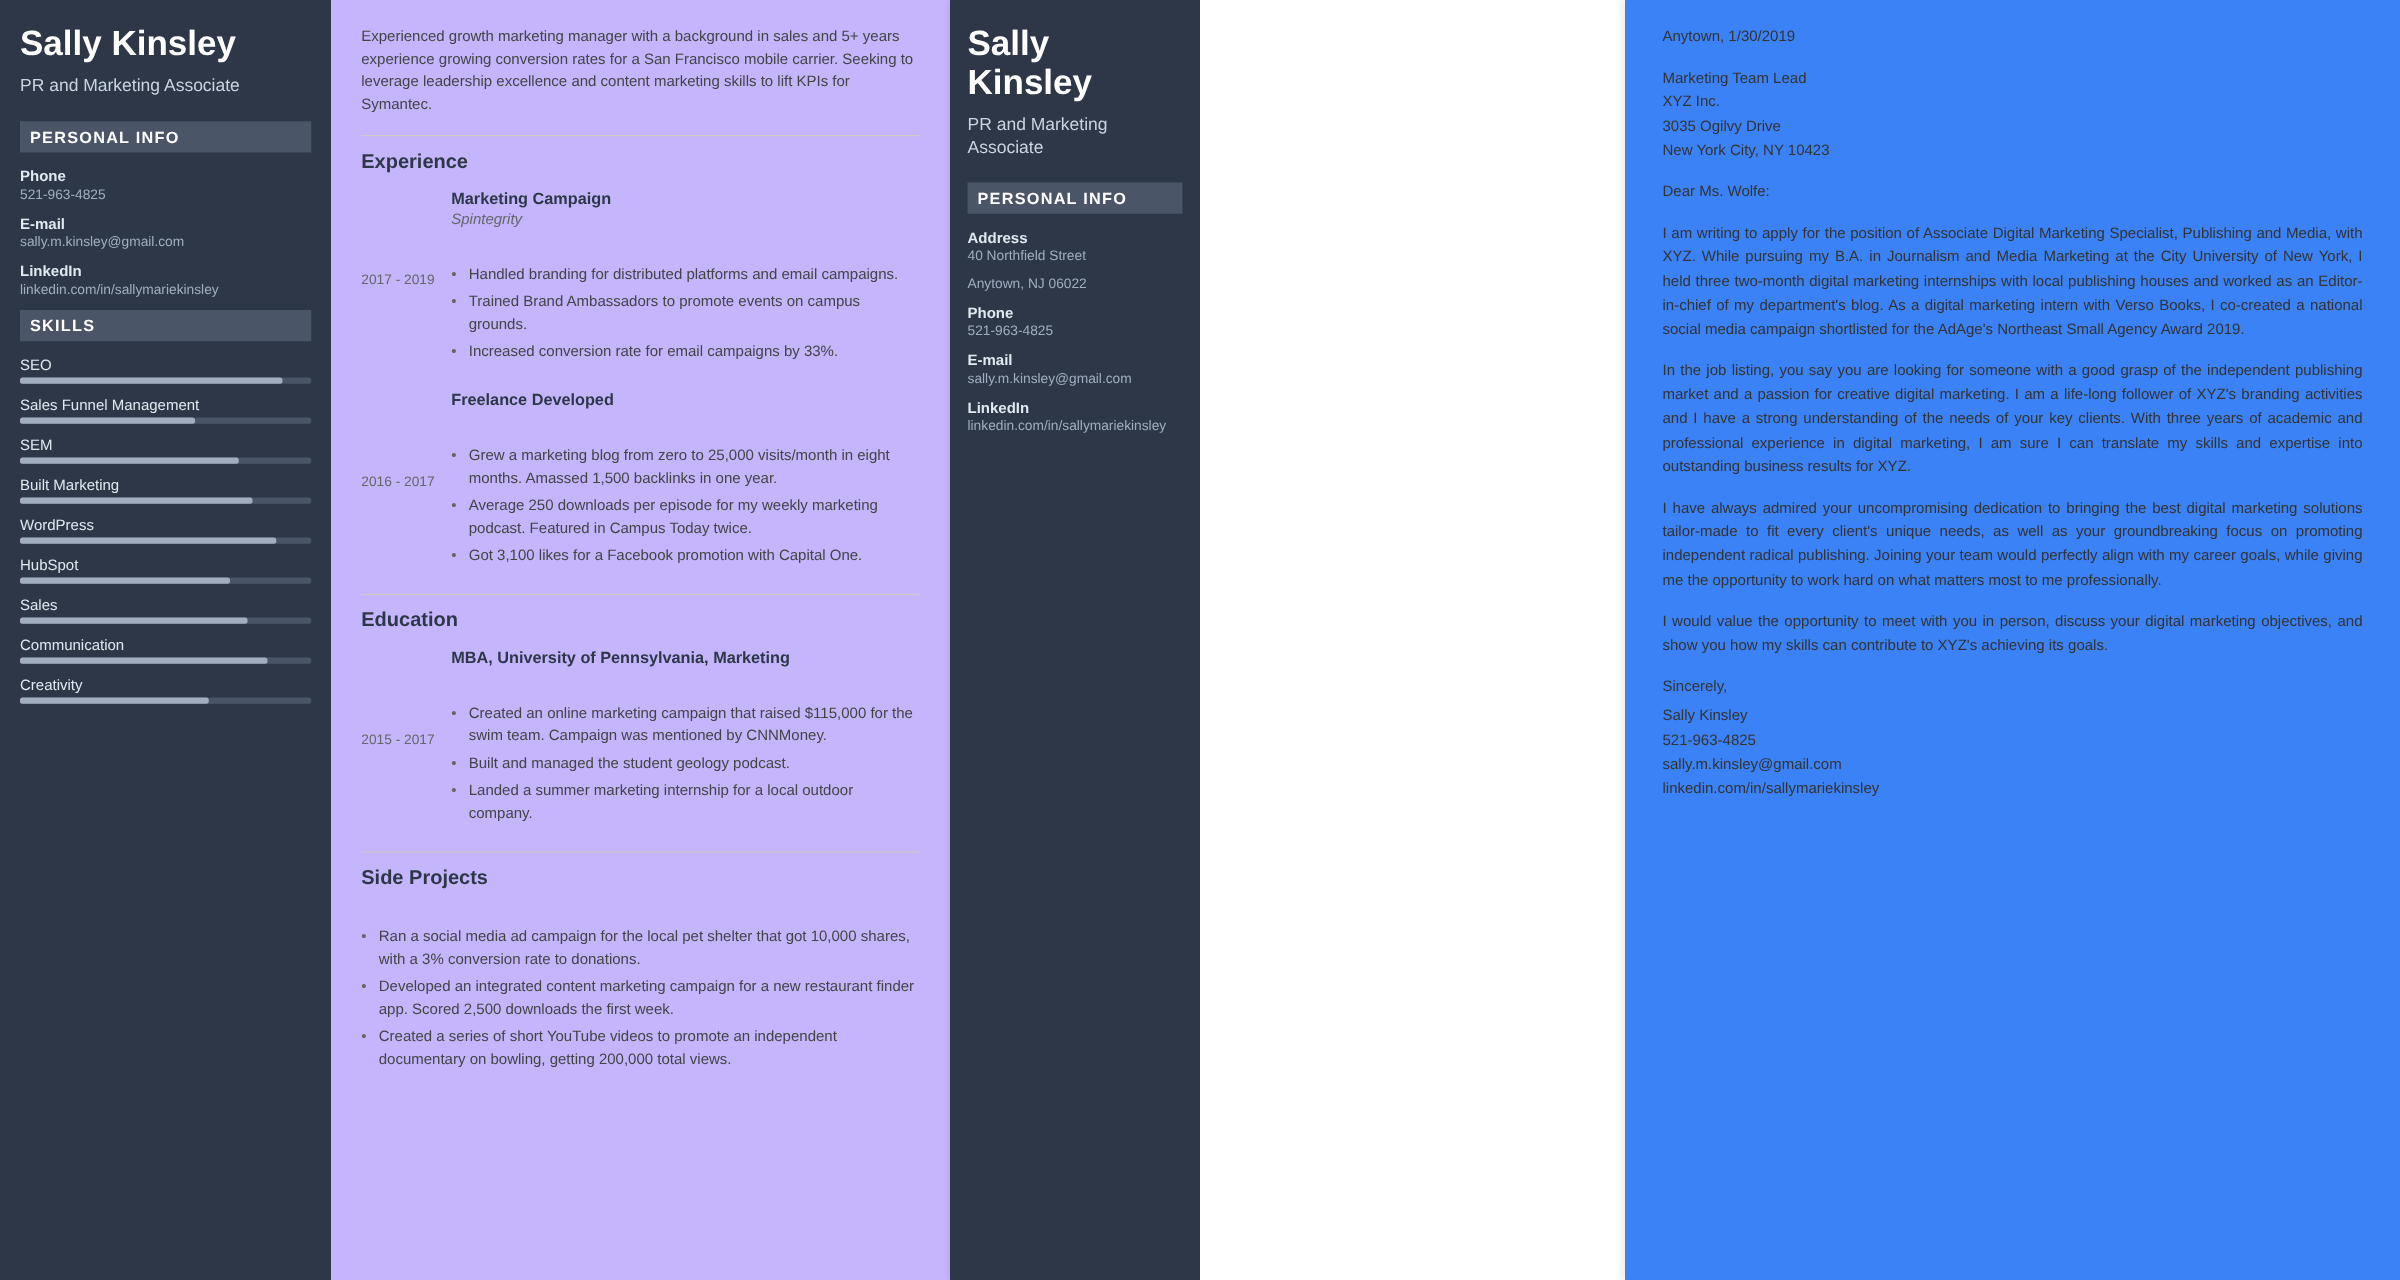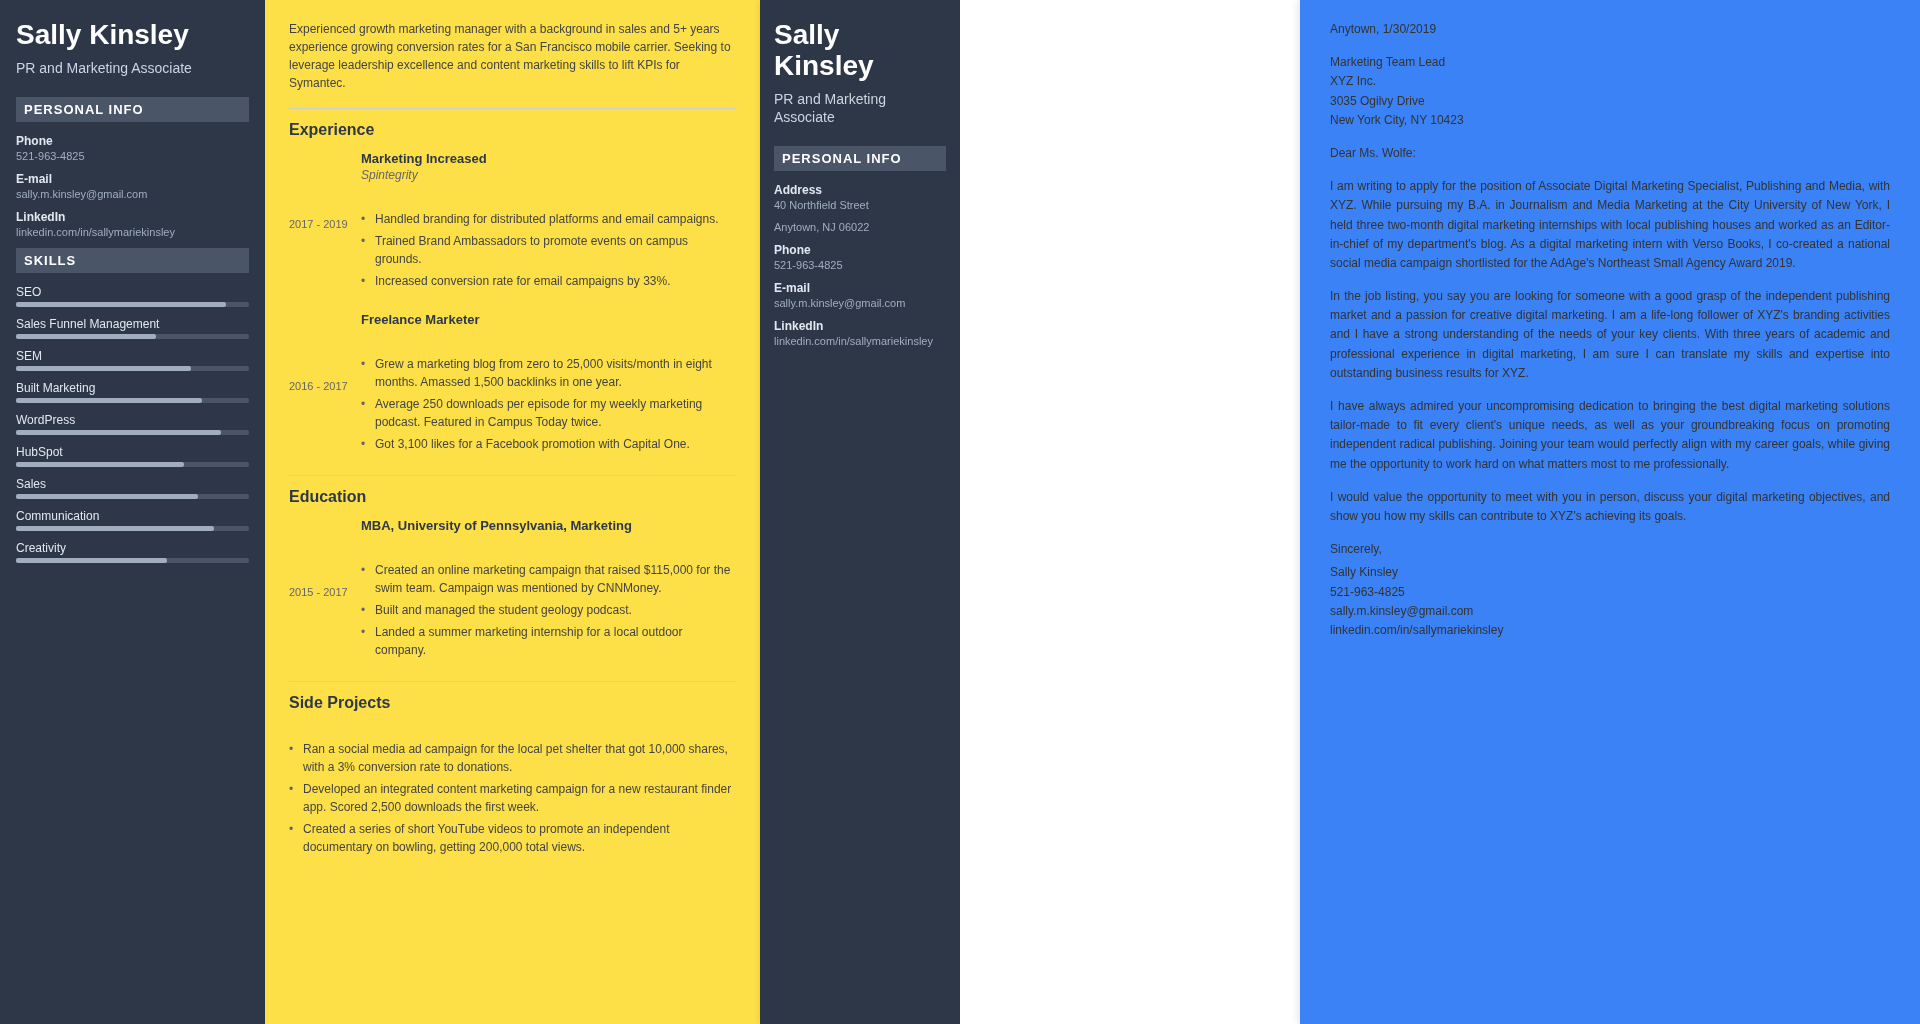--- a/index.html
+++ b/index.html
@@ -84,21 +84,21 @@
 
     .skill-bar-fill {
       background: #a0aec0;
       height: 5px;
       border-radius: 2px;
     }
 
     .main-content {
       flex: 1;
       padding: 20px 24px;
-      background: #fde047;
+      background: #c4b5fd;
       overflow-y: auto;
     }
 
     .summary-text {
       font-size: 12px;
       color: #444;
       line-height: 1.5;
       margin-bottom: 16px;
     }
 
@@ -282,33 +282,33 @@
 
   <div class="main-content">
     <p class="summary-text">Experienced growth marketing manager with a background in sales and 5+ years experience growing conversion rates for a San Francisco mobile carrier. Seeking to leverage leadership excellence and content marketing skills to lift KPIs for Symantec.</p>
     <hr class="section-divider">
 
     <div class="section-heading">Experience</div>
     <div id="experience-container">
         <div class="experience-item">
           <div class="exp-date">2017 - 2019</div>
           <div class="exp-details">
-            <div class="exp-title">Marketing Increased</div>
+            <div class="exp-title">Marketing Campaign</div>
             <div class="exp-company">Spintegrity</div>
             <ul class="exp-bullets">
               <li>Handled branding for distributed platforms and email campaigns.</li>
               <li>Trained Brand Ambassadors to promote events on campus grounds.</li>
               <li>Increased conversion rate for email campaigns by 33%.</li>
             </ul>
           </div>
         </div>
         <div class="experience-item">
           <div class="exp-date">2016 - 2017</div>
           <div class="exp-details">
-            <div class="exp-title">Freelance Marketer</div>
+            <div class="exp-title">Freelance Developed</div>
             <ul class="exp-bullets">
               <li>Grew a marketing blog from zero to 25,000 visits/month in eight months. Amassed 1,500 backlinks in one year.</li>
               <li>Average 250 downloads per episode for my weekly marketing podcast. Featured in Campus Today twice.</li>
               <li>Got 3,100 likes for a Facebook promotion with Capital One.</li>
             </ul>
           </div>
         </div>
       </div>
     <hr class="section-divider">
 

